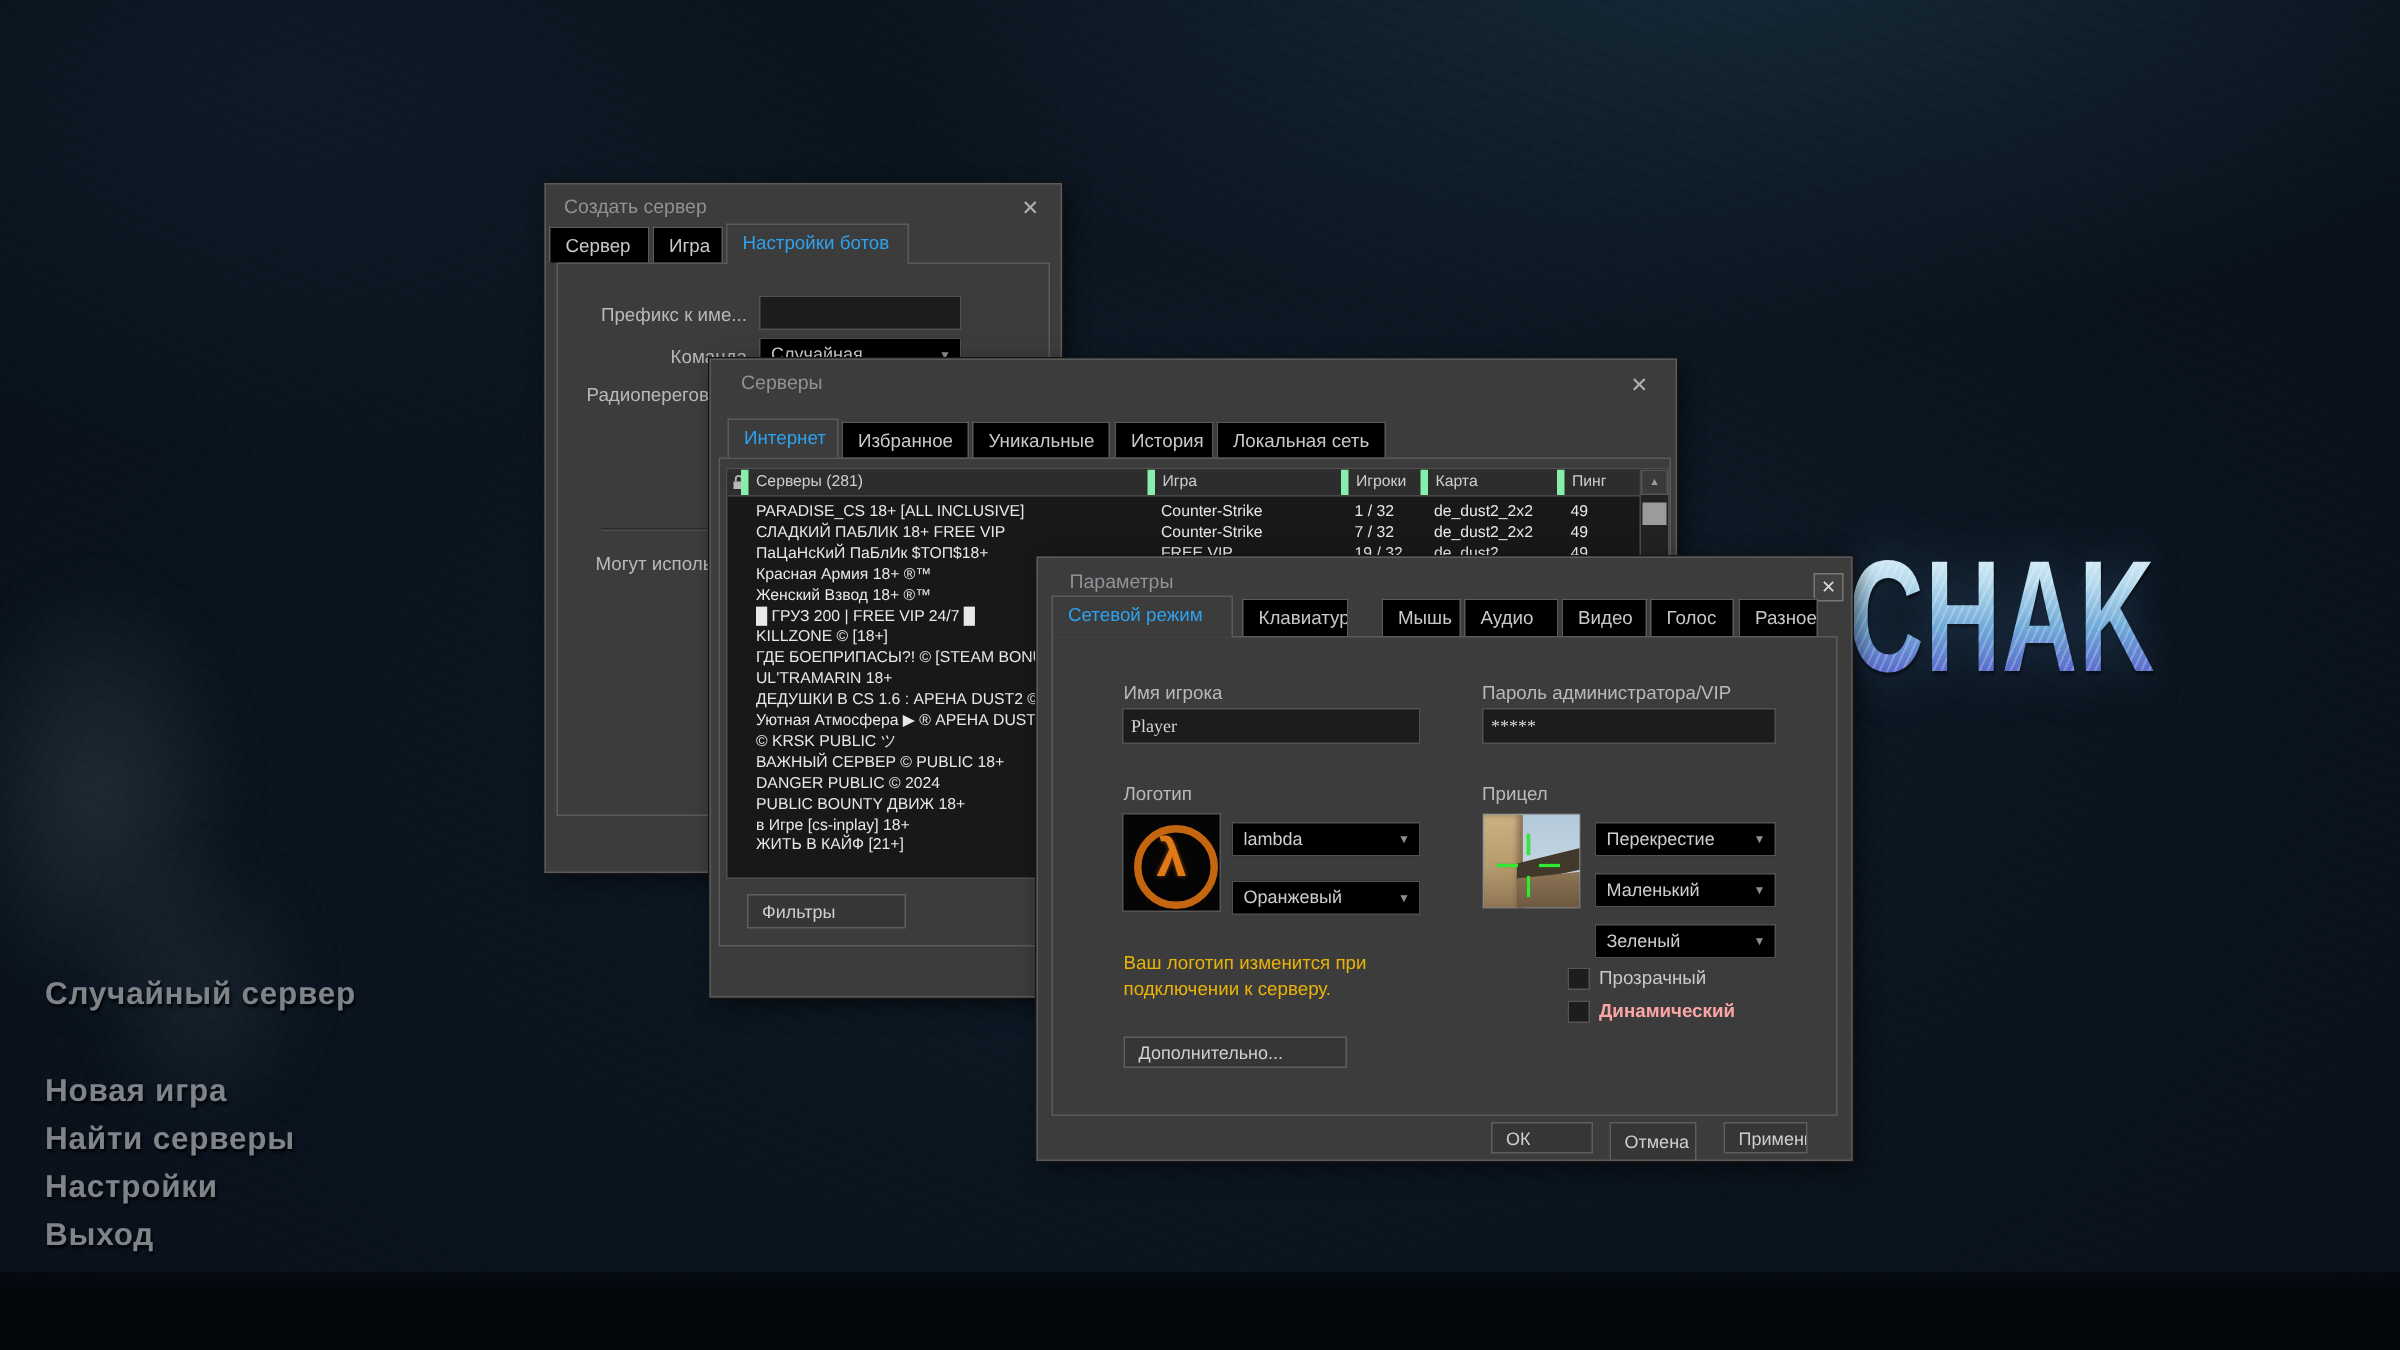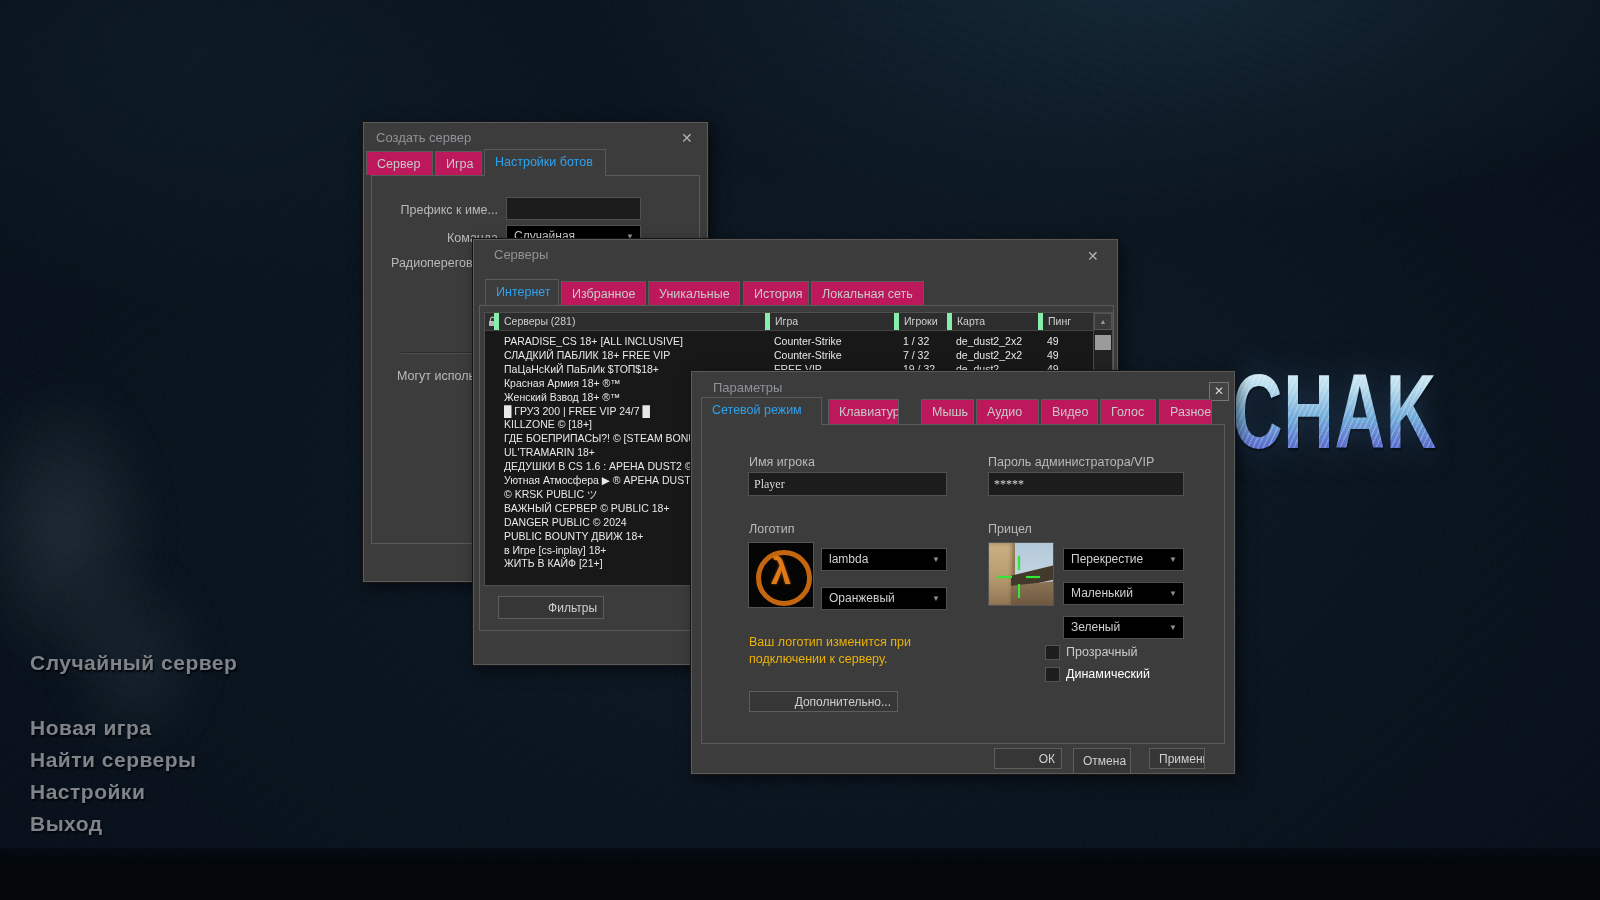--- a/index.html
+++ b/index.html
@@ -50,41 +50,41 @@
     border:1px solid #5a5a5a;
     box-shadow:0 0 0 1px #141414, 4px 5px 14px rgba(0,0,0,.55);
   }
   .dlg-title{position:absolute;font-size:13px;color:#8f9296;}
   .x-btn{position:absolute;font-size:14px;font-weight:bold;color:#aeb2b6;cursor:pointer;line-height:14px;}
   .x-box{
     position:absolute;width:18px;height:17px;background:#424242;border:1px solid #767676;
     color:#d8d8d8;font-size:12px;font-weight:bold;text-align:center;line-height:16px;cursor:pointer;
   }
   .tab{
-    position:absolute;background:#be185d;border:1px solid #5a5a5a;border-bottom:none;
+    position:absolute;background:#000000;border:1px solid #5a5a5a;border-bottom:none;
     font-size:12.5px;color:#c9c9c9;text-align:left;padding:0 0 0 10px;cursor:pointer;
     height:24px;line-height:24px;box-sizing:border-box;white-space:nowrap;overflow:hidden;
   }
   .tab.sel{background:#3c3c3c;color:#2da3f0;z-index:3;}
   .page-box{position:absolute;border:1px solid #5a5a5a;box-sizing:border-box;z-index:1;}
   .vlabel{position:absolute;font-size:12.5px;color:#b9b9b9;white-space:nowrap;}
   .vlabel.dim{color:#eab308;}
   .vinput{
     position:absolute;background:#1c1c1c;border:1px solid #515151;box-sizing:border-box;
     color:#d6d6d6;font-size:12px;font-family:Liberation Serif, serif;
     padding:0 5px;outline:none;
   }
   .dd{
     position:absolute;background:#000000;border:1px solid #515151;box-sizing:border-box;
     color:#cfcfcf;font-size:12px;line-height:21px;padding-left:7px;cursor:pointer;white-space:nowrap;
   }
   .dd .arr{position:absolute;right:6px;top:0;color:#8f8f8f;font-size:8px;}
   .btn{
     position:absolute;background:#363636;border:1px solid #5e5e5e;box-sizing:border-box;
-    color:#cfcfcf;font-size:12px;text-align:right;padding-left:9px;cursor:pointer;white-space:nowrap;overflow:hidden;
+    color:#cfcfcf;font-size:12px;text-align:left;padding-left:9px;cursor:pointer;white-space:nowrap;overflow:hidden;
   }
   .chk{position:absolute;width:13px;height:13px;background:#1d1d1d;border:1px solid #555;cursor:pointer;}
   .sep{position:absolute;height:1px;background:#2b2b2b;border-bottom:1px solid #4e4e4e;}
   
   .list{position:absolute;background:#181818;border:1px solid #4f4f4f;box-sizing:border-box;overflow:hidden;}
   .lhead{position:absolute;left:0;top:0;right:0;height:17px;background:#2d2d2d;border-bottom:1px solid #454545;}
   .hcell{
     position:absolute;top:0;height:17px;line-height:17px;font-size:10.5px;color:#cfcfcf;
     border-right:5px solid #86efac;box-sizing:border-box;padding-left:5px;white-space:nowrap;overflow:hidden;cursor:pointer;
   }
@@ -364,18 +364,18 @@
     <span>Маленький</span>
     <span class="arr">▼</span>
   </div>
   <div class="dd" style="left:371px;top:244px;width:121px;height:23px;">
     <span>Зеленый</span>
     <span class="arr">▼</span>
   </div>
   <div class="chk" style="left:353px;top:273px;"></div>
   <div class="vlabel" style="left:374px;top:273px;color:#c9c9c9;">Прозрачный</div>
   <div class="chk" style="left:353px;top:295px;"></div>
-  <div class="vlabel" style="left:374px;top:295px;color:#ffffff;">Динамический</div>
+  <div class="vlabel" style="left:374px;top:295px;color:#fca5a5;font-weight:bold;">Динамический</div>
 
   <button class="btn" style="left:302px;top:376px;width:68px;height:21px;">ОК</button>
   <button class="btn" style="left:381px;top:376px;width:58px;height:26px;">Отмена</button>
   <button class="btn" style="left:457px;top:376px;width:56px;height:21px;">Применить</button>
 </div>
 
 </body></html>

